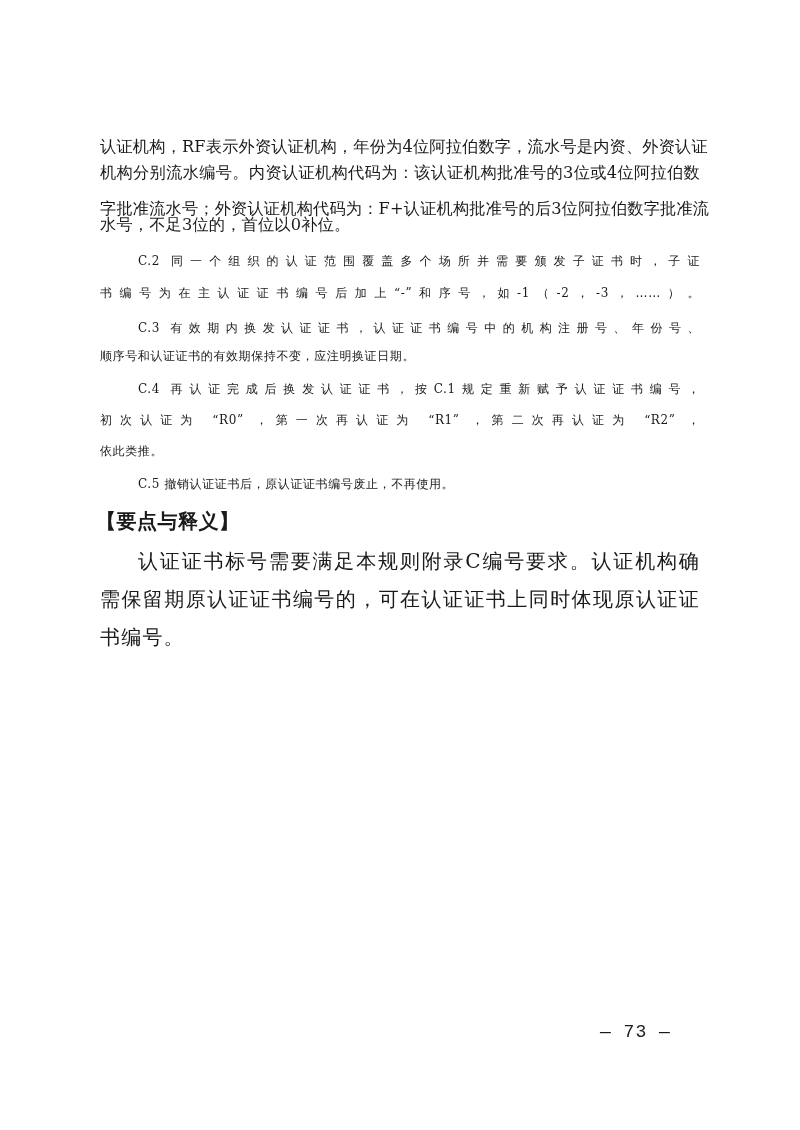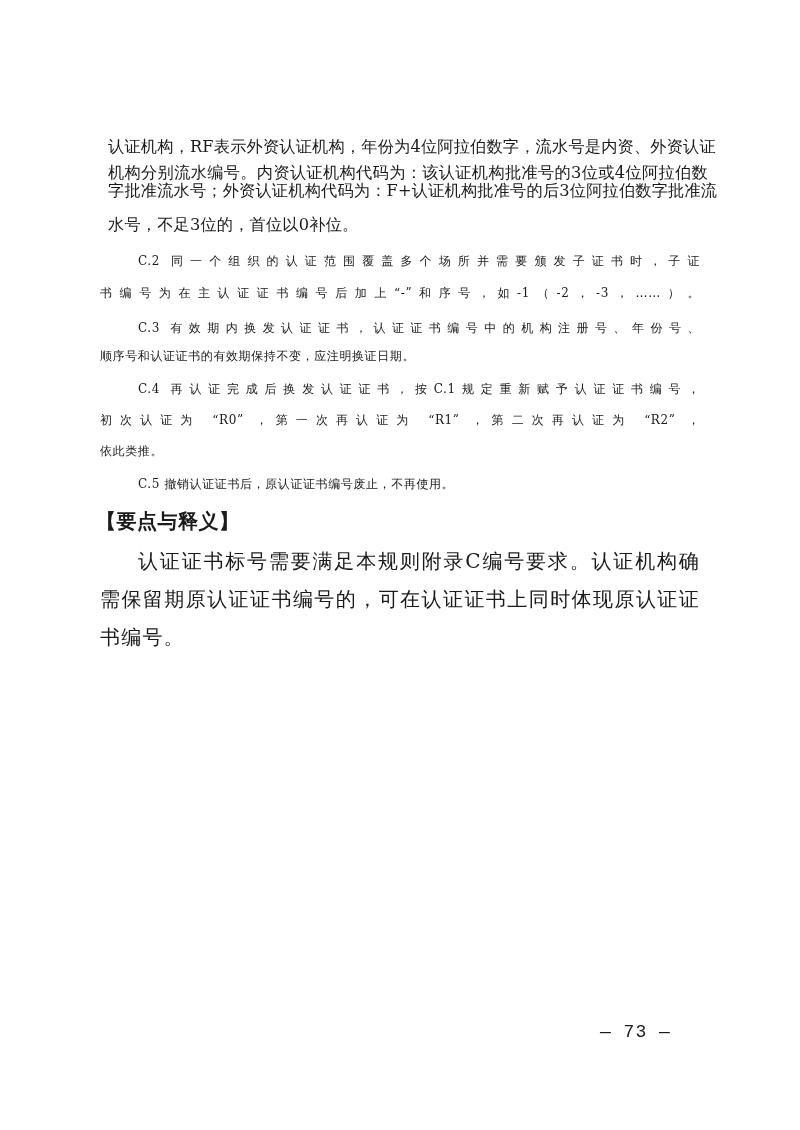--- a/index.html
+++ b/index.html
@@ -3,35 +3,35 @@
 <meta charset="utf-8">
 <style>
   html, body { margin: 0; padding: 0; }
   body {
     width: 800px; height: 1130px; background: #ffffff; position: relative;
     font-family: "DejaVu Serif", "Liberation Serif", serif; color: #1a1a1a;
     overflow: hidden;
   }
   .page { position: absolute; left: 100px; top: 0; width: 600px; }
   .line { position: absolute; left: 0; width: 600px; white-space: nowrap; text-align: justify; text-align-last: justify; }
-  .small { font-size: 16.2px; letter-spacing: 0.2px; margin-left: 8px; }
+  .small { font-size: 16.2px; letter-spacing: 0.2px; }
   .mid { font-size: 12px; letter-spacing: 0.6px; }
   .large { font-size: 20px; letter-spacing: 1.2px; }
   .indent { padding-left: 38px; width: 562px; }
   .last { text-align-last: left; }
   .heading { position: absolute; left: -4px; top: 508px; font-family: Liberation Sans, sans-serif; font-size: 20px; font-weight: bold; letter-spacing: 0.5px; }
   .pagenum { position: absolute; left: 600px; top: 1022px; font-size: 18px; letter-spacing: 1px; font-family: Liberation Mono, monospace; }
 </style>
 </head>
 <body>
 
 <div class="page">
   <div class="line small" style="top:136px">认证机构，RF表示外资认证机构，年份为4位阿拉伯数字，流水号是内资、外资认证</div>
   <div class="line small" style="top:162px">机构分别流水编号。内资认证机构代码为：该认证机构批准号的3位或4位阿拉伯数</div>
-  <div class="line small" style="top:180px">字批准流水号；外资认证机构代码为：F+认证机构批准号的后3位阿拉伯数字批准流</div>
+  <div class="line small" style="top:198px">字批准流水号；外资认证机构代码为：F+认证机构批准号的后3位阿拉伯数字批准流</div>
   <div class="line small last" style="top:214px">水号，不足3位的，首位以0补位。</div>
 
   <div class="line mid indent" style="top:253px">C.2 同一个组织的认证范围覆盖多个场所并需要颁发子证书时，子证</div>
   <div class="line mid" style="top:285px">书编号为在主认证证书编号后加上“-”和序号，如-1（-2，-3，……）。</div>
 
   <div class="line mid indent" style="top:320px">C.3 有效期内换发认证证书，认证证书编号中的机构注册号、年份号、</div>
   <div class="line mid last" style="top:348px">顺序号和认证证书的有效期保持不变，应注明换证日期。</div>
 
   <div class="line mid indent" style="top:381px">C.4 再认证完成后换发认证证书，按C.1规定重新赋予认证证书编号，</div>
   <div class="line mid" style="top:412px">初次认证为 “R0” ，第一次再认证为 “R1” ，第二次再认证为 “R2” ，</div>

